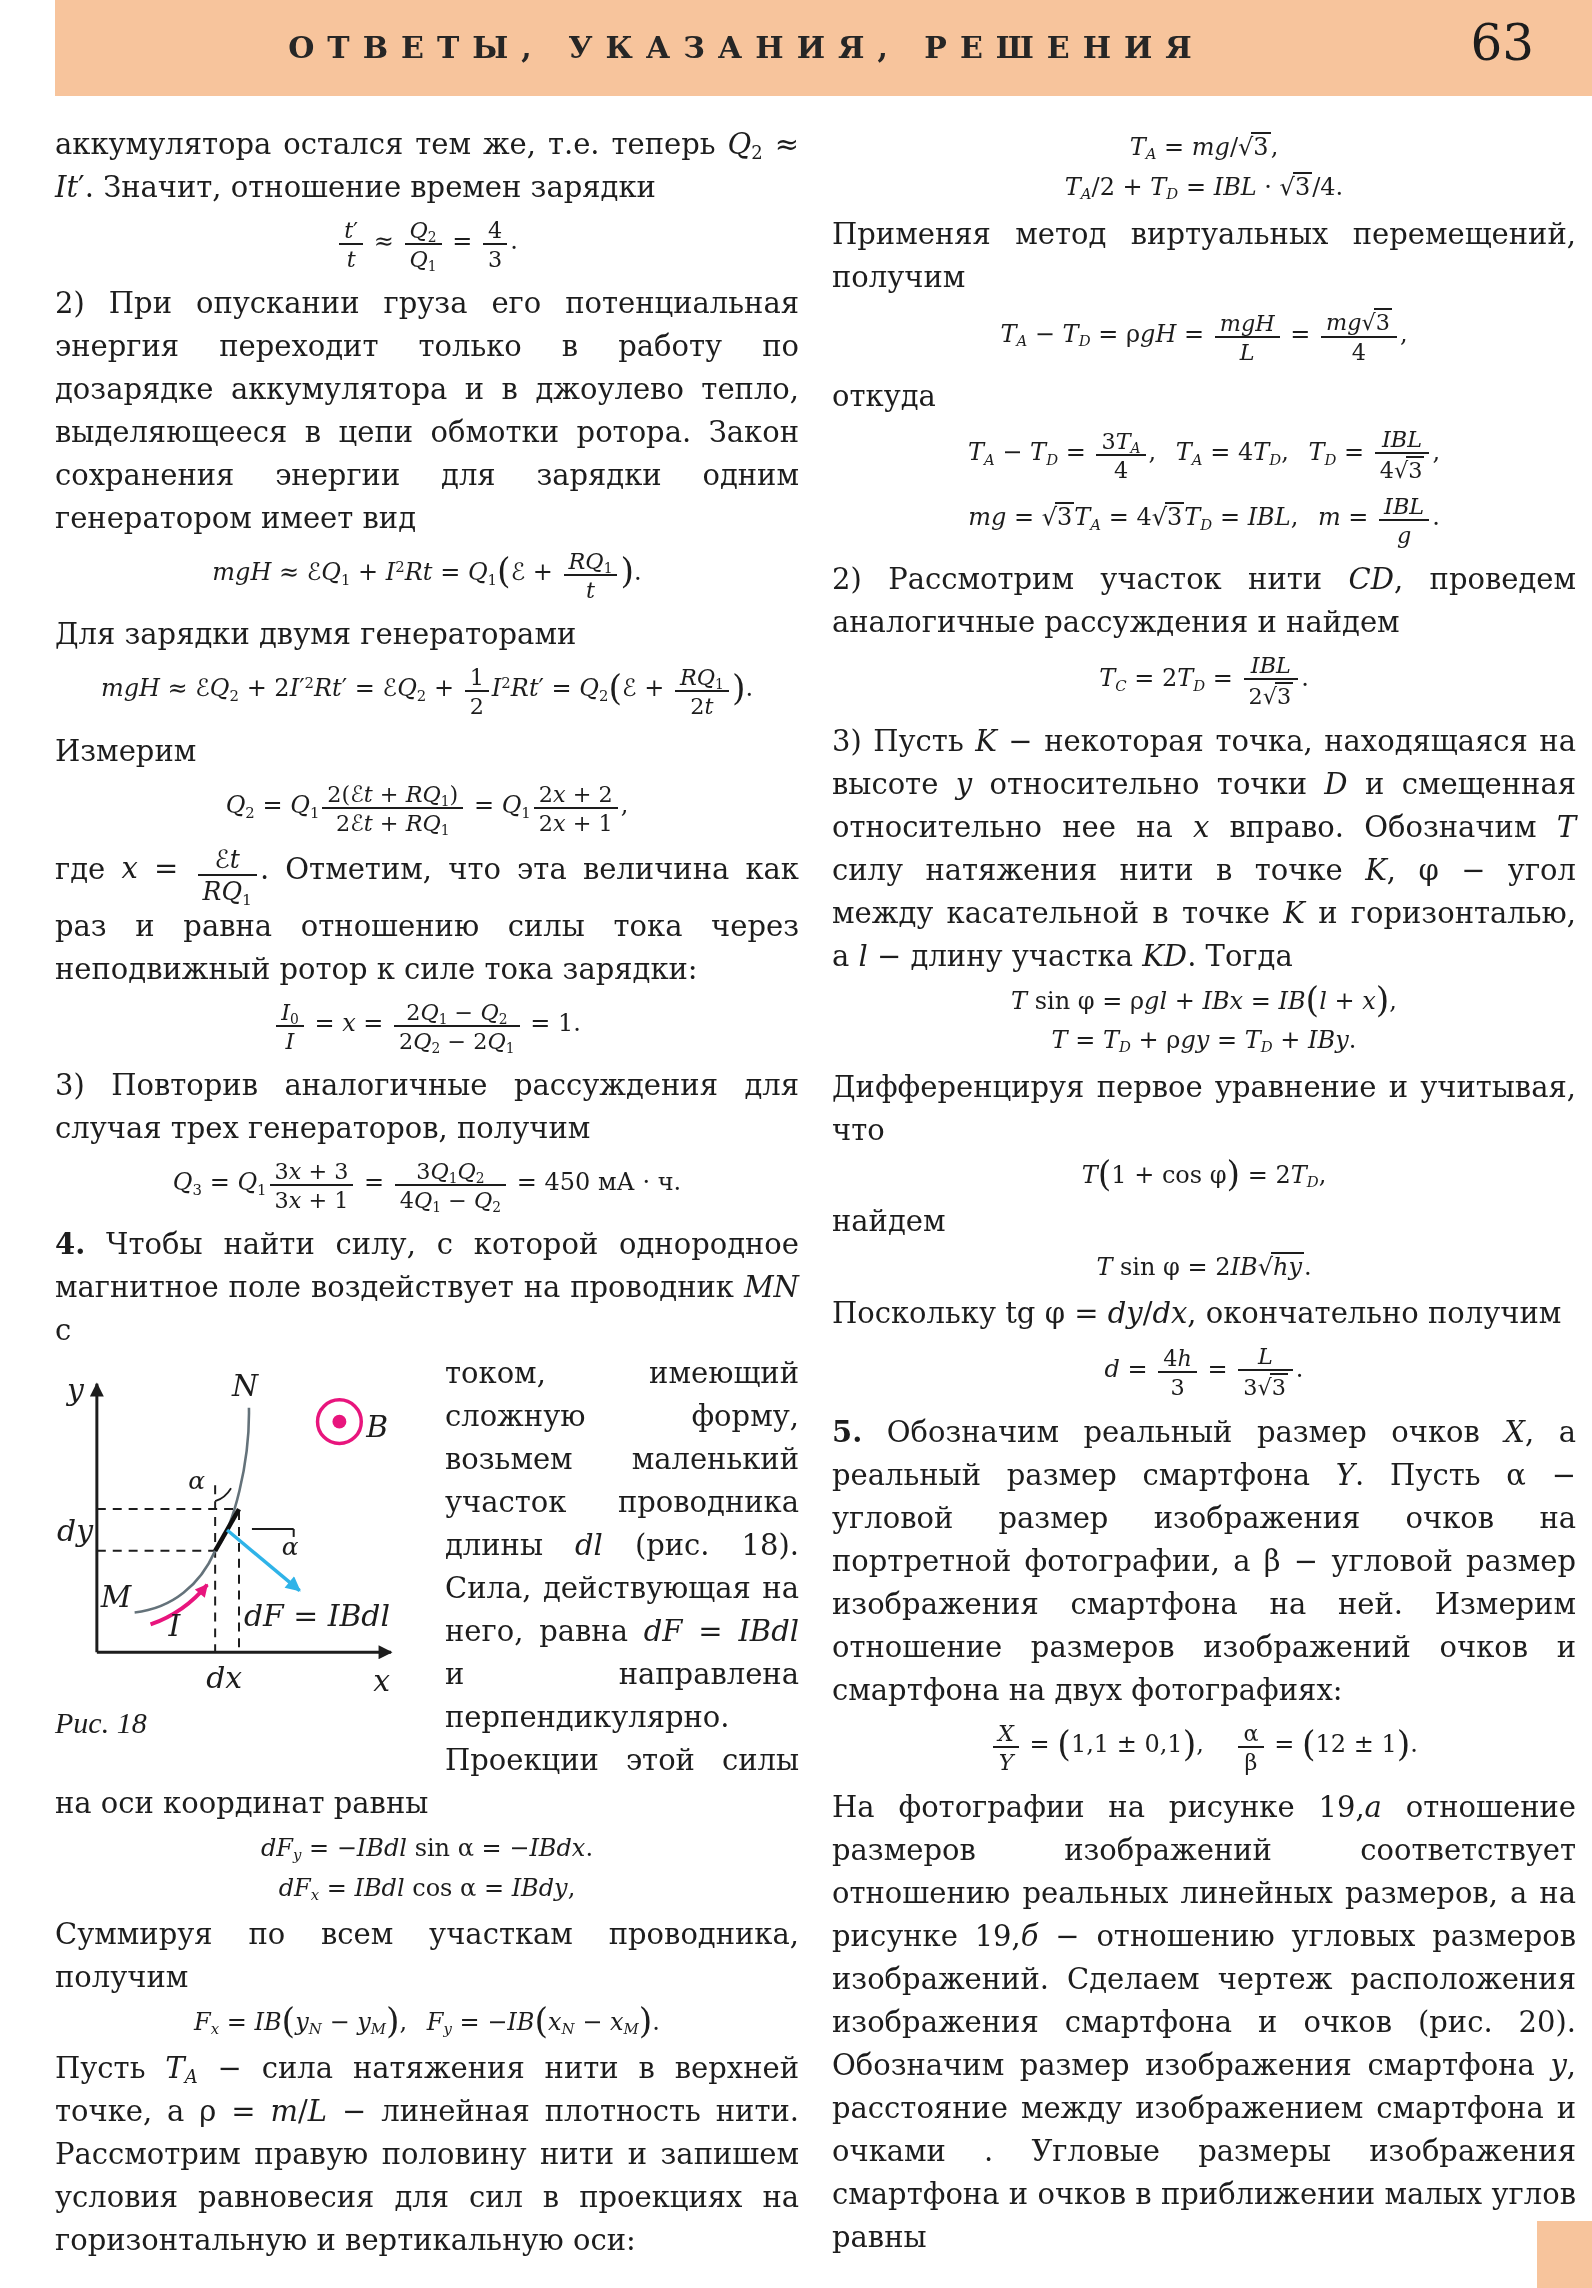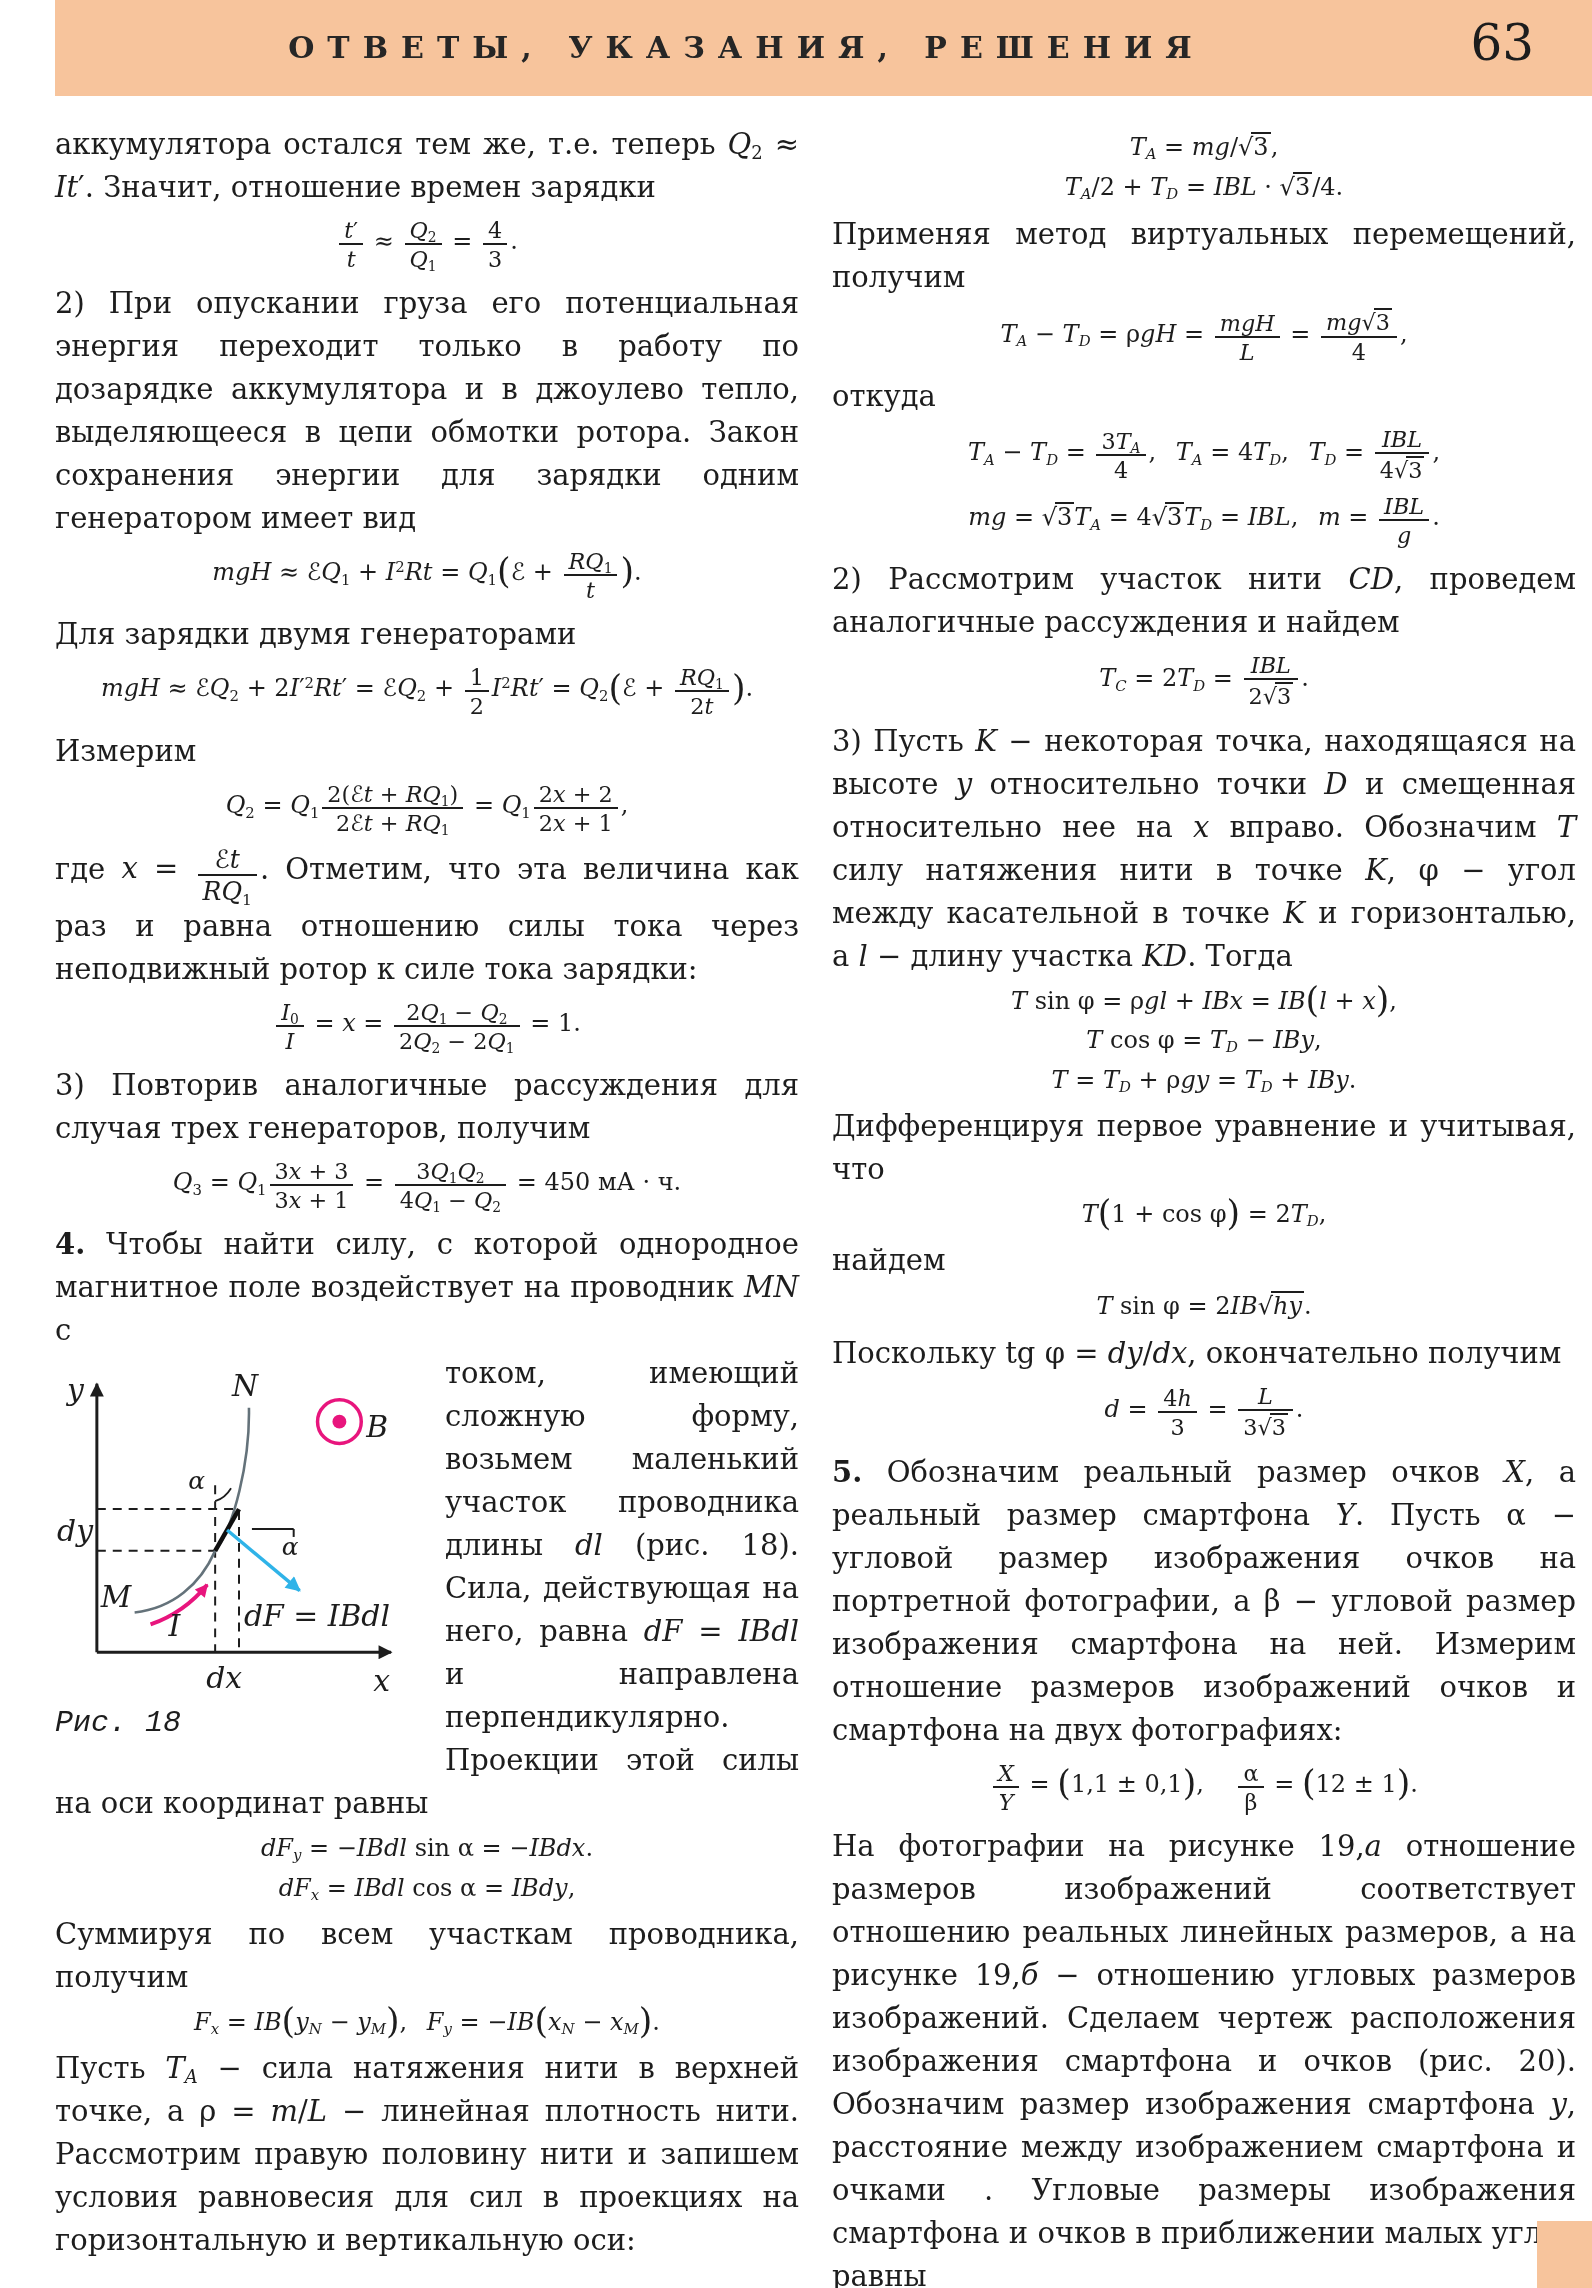--- a/index.html
+++ b/index.html
@@ -38,21 +38,21 @@
 
   .bp{font-size:1.45em;font-style:normal;vertical-align:middle;position:relative;top:-0.07em;line-height:0;}
 
   .figwrap::after{content:"";display:block;clear:both;}
   .fig{float:left;width:370px;margin:10px 20px 2px 0;padding:0;}
   .fig svg{display:block;}
   .fig text{font-family:"DejaVu Serif","DejaVu Sans",serif;font-style:italic;font-size:30px;fill:#1d1d1d;}
   .fig text.small{font-size:25px;}
   .ax{stroke:#1d1d1d;stroke-width:3;}
   .dash{stroke:#1d1d1d;stroke-width:2;stroke-dasharray:9 7;}
-  .fig-caption{font-family:Liberation Mono, monospace;font-style:italic;font-size:30px;margin-top:12px;color:#1d1d1d;}
+  .fig-caption{font-family:Liberation Serif, serif;font-style:italic;font-size:30px;margin-top:12px;color:#1d1d1d;}
 </style>
 </head>
 <body>
 
 <div class="header-band">
   <div class="header-title">ОТВЕТЫ, УКАЗАНИЯ, РЕШЕНИЯ</div>
 </div>
 <div class="page-number">63</div>
 
 <div class="col col-left" id="col-left">
@@ -133,21 +133,20 @@
     <div class="formula"><i>T</i><sub><i>A</i></sub>/2 + <i>T</i><sub><i>D</i></sub> = <i>IBL</i> · <span class="sq"><span class="rs">√</span><span class="rd">3</span></span>/4.</div>
     <div class="para">Применяя метод виртуальных перемещений, получим</div>
     <div class="formula"><i>T</i><sub><i>A</i></sub> − <i>T</i><sub><i>D</i></sub> = ρ<i>gH</i> = <span class="fr"><span class="nu"><i>mgH</i></span><span class="de"><i>L</i></span></span> = <span class="fr"><span class="nu"><i>mg</i><span class="sq"><span class="rs">√</span><span class="rd">3</span></span></span><span class="de">4</span></span>,</div>
     <div class="para">откуда</div>
     <div class="formula"><i>T</i><sub><i>A</i></sub> − <i>T</i><sub><i>D</i></sub> = <span class="fr"><span class="nu">3<i>T</i><sub><i>A</i></sub></span><span class="de">4</span></span>,  <i>T</i><sub><i>A</i></sub> = 4<i>T</i><sub><i>D</i></sub>,  <i>T</i><sub><i>D</i></sub> = <span class="fr"><span class="nu"><i>IBL</i></span><span class="de">4<span class="sq"><span class="rs">√</span><span class="rd">3</span></span></span></span>,</div>
     <div class="formula"><i>mg</i> = <span class="sq"><span class="rs">√</span><span class="rd">3</span></span><i>T</i><sub><i>A</i></sub> = 4<span class="sq"><span class="rs">√</span><span class="rd">3</span></span><i>T</i><sub><i>D</i></sub> = <i>IBL</i>,  <i>m</i> = <span class="fr"><span class="nu"><i>IBL</i></span><span class="de"><i>g</i></span></span>.</div>
     <div class="para">2) Рассмотрим участок нити <span class="mt"><i>CD</i></span>, проведем аналогичные рассуждения и найдем</div>
     <div class="formula"><i>T</i><sub><i>C</i></sub> = 2<i>T</i><sub><i>D</i></sub> = <span class="fr"><span class="nu"><i>IBL</i></span><span class="de">2<span class="sq"><span class="rs">√</span><span class="rd">3</span></span></span></span>.</div>
     <div class="para">3) Пусть <span class="mt"><i>K</i></span> − некоторая точка, находящаяся на высоте <span class="mt"><i>y</i></span> относительно точки <span class="mt"><i>D</i></span> и смещенная относительно нее на <span class="mt"><i>x</i></span> вправо. Обозначим <span class="mt"><i>T</i></span> силу натяжения нити в точке <span class="mt"><i>K</i></span>, φ − угол между касательной в точке <span class="mt"><i>K</i></span> и горизонталью, а <span class="mt"><i>l</i></span> − длину участка <span class="mt"><i>KD</i></span>. Тогда</div>
     <div class="formula"><i>T</i> sin φ = ρ<i>gl</i> + <i>IBx</i> = <i>IB</i><span class="bp">(</span><i>l</i> + <i>x</i><span class="bp">)</span>,</div>
-    <div class="formula"><i>T</i> cos φ = <i>T</i><sub><i>D</i></sub> − <i>IBy</i>,</div>
     <div class="formula"><i>T</i> = <i>T</i><sub><i>D</i></sub> + ρ<i>gy</i> = <i>T</i><sub><i>D</i></sub> + <i>IBy</i>.</div>
     <div class="para">Дифференцируя первое уравнение и учитывая, что</div>
     <div class="formula"><i>T</i><span class="bp">(</span>1 + cos φ<span class="bp">)</span> = 2<i>T</i><sub><i>D</i></sub>,</div>
     <div class="para">найдем</div>
     <div class="formula"><i>T</i> sin φ = 2<i>IB</i><span class="sq"><span class="rs">√</span><span class="rd"><i>hy</i></span></span>.</div>
     <div class="para">Поскольку <span class="mt">tg φ = <i>dy</i>/<i>dx</i></span>, окончательно получим</div>
     <div class="formula"><i>d</i> = <span class="fr"><span class="nu">4<i>h</i></span><span class="de">3</span></span> = <span class="fr"><span class="nu"><i>L</i></span><span class="de">3<span class="sq"><span class="rs">√</span><span class="rd">3</span></span></span></span>.</div>
     <div class="para"><b>5.</b> Обозначим реальный размер очков <span class="mt"><i>X</i></span>, а реальный размер смартфона <span class="mt"><i>Y</i></span>. Пусть α − угловой размер изображения очков на портретной фотографии, а β − угловой размер изображения смартфона на ней. Измерим отношение размеров изображений очков и смартфона на двух фотографиях:</div>
     <div class="formula"><span class="fr"><span class="nu"><i>X</i></span><span class="de"><i>Y</i></span></span> = <span class="bp">(</span>1,1 ± 0,1<span class="bp">)</span>,  <span class="fr"><span class="nu">α</span><span class="de">β</span></span> = <span class="bp">(</span>12 ± 1<span class="bp">)</span>.</div>
     <div class="para">На фотографии на рисунке 19,<i>а</i> отношение размеров изображений соответствует отношению реальных линейных размеров, а на рисунке 19,<i>б</i> − отношению угловых размеров изображений. Сделаем чертеж расположения изображения смартфона и очков (рис. 20). Обозначим размер изображения смартфона <span class="mt"><i>y</i></span>, расстояние между изображением смартфона и очками . Угловые размеры изображения смартфона и очков в приближении малых углов равны</div>

